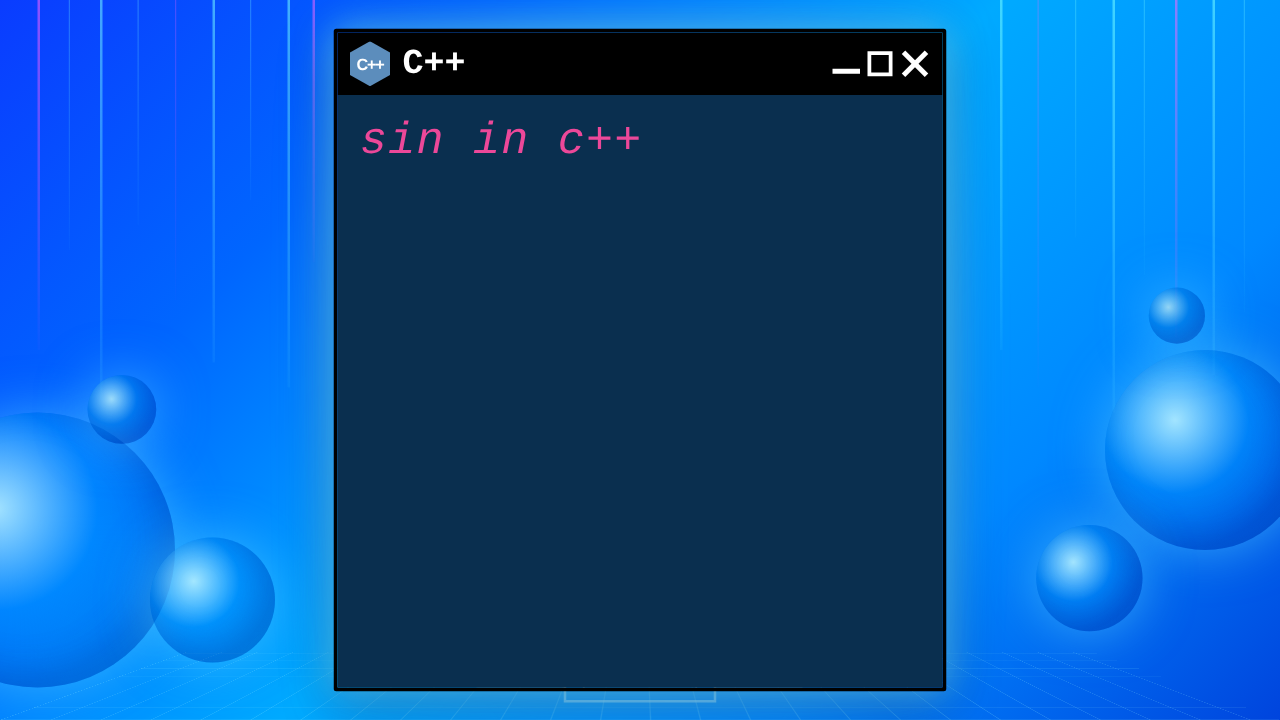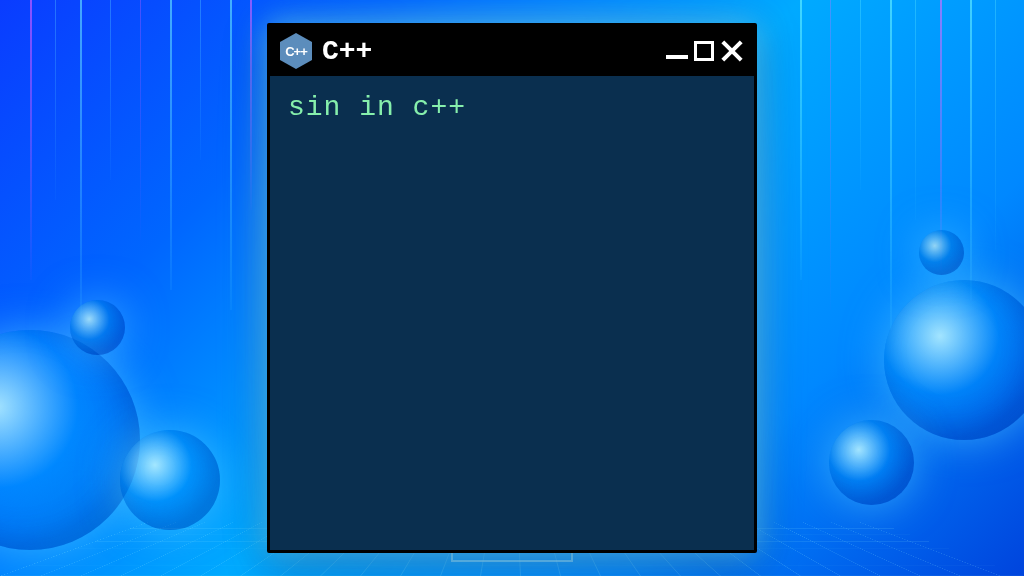--- a/index.html
+++ b/index.html
@@ -192,24 +192,25 @@
       transform: translate(-50%, -50%) rotate(-45deg);
     }
     
     .terminal-body {
       flex: 1;
       background: #0a2f4f;
       padding: 16px 18px;
     }
     
     .terminal-text {
-      color: #86efac;
+      color: #ec4899;
       font-family: 'Consolas', 'Courier New', monospace;
-      font-size: 28px;
+      font-size: 36px;
       letter-spacing: 1px;
+      font-style: italic;
     }
   </style>
 </head>
 <body>
 
 <div class="bg-layer">
   <div class="grid-floor"></div>
 
   <div class="bg-lines">
     <div class="vline magenta" style="left:30px;height:280px"></div>

